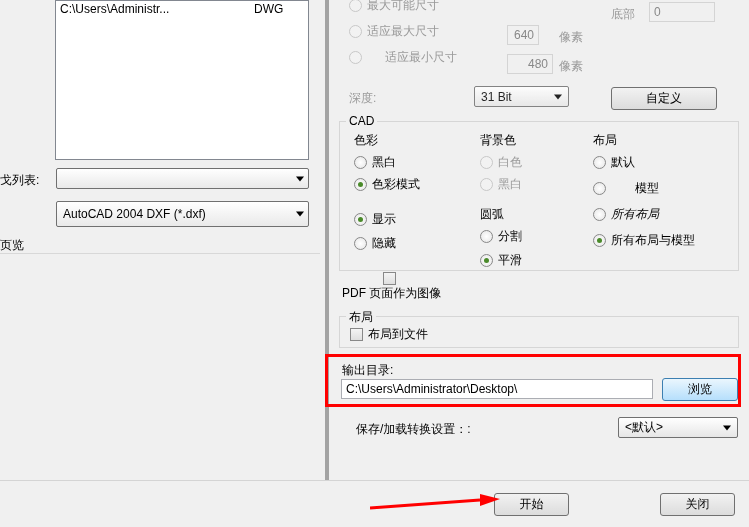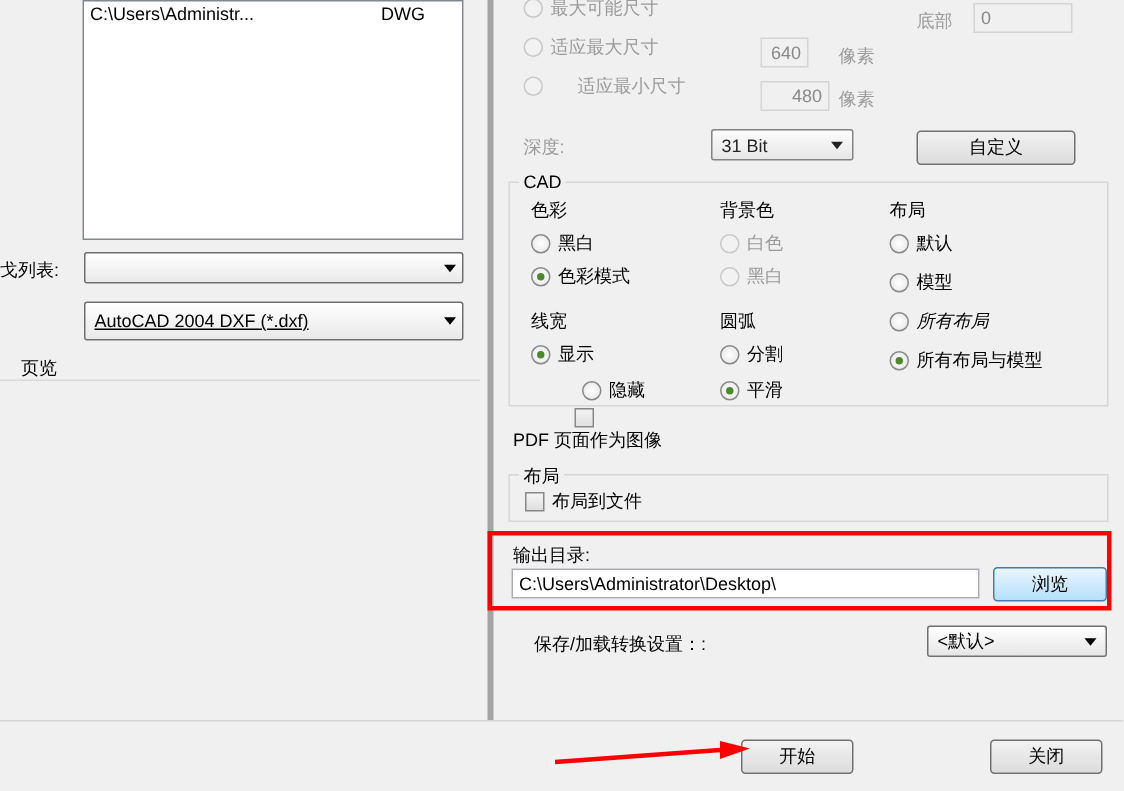--- a/index.html
+++ b/index.html
@@ -9,21 +9,21 @@
     .panel-right { position: absolute; left: 325px; top: 0; width: 424px; height: 480px; background: #f0f0f0; border-left: 4px solid #a3a3a3; }
     .footer { position: absolute; left: 0; bottom: 0; width: 749px; height: 47px; background: #f0f0f0; border-top: 1px solid #d4d4d4; }
 
     .filelist { position: absolute; left: 55px; top: 0; width: 254px; height: 160px; background: #fff; border: 1px solid #828790; }
     .file-row { display: flex; padding: 1px 4px; }
     .file-name { flex: 1; white-space: nowrap; overflow: hidden; text-overflow: ellipsis; }
     .file-type { width: 50px; }
 
     .label-left { position: absolute; color: #000; }
     .dropdown-left1 { position: absolute; left: 56px; top: 168px; width: 253px; height: 21px; background: linear-gradient(#fff,#e9e9e9); border: 1px solid #707070; border-radius: 2px; }
-    .dropdown-left2 { position: absolute; left: 56px; top: 201px; width: 253px; height: 21px; background: linear-gradient(#fff,#e9e9e9); border: 1px solid #707070; border-radius: 2px; display: flex; align-items: center; padding: 12px 6px; text-decoration: underline; }
+    .dropdown-left2 { position: absolute; left: 56px; top: 201px; width: 253px; height: 21px; background: linear-gradient(#fff,#e9e9e9); border: 1px solid #707070; border-radius: 2px; display: flex; align-items: center; padding: 12px 6px; }
     .dropdown-arrow { position: absolute; right: 4px; top: 50%; transform: translateY(-50%); width: 0; height: 0; border-left: 4px solid transparent; border-right: 4px solid transparent; border-top: 5px solid #000; }
 
     .fieldset { position: absolute; border: 1px solid #d6d6d6; }
     .fieldset-legend { position: absolute; top: -8px; left: 6px; background: #f0f0f0; padding: 0 3px; color: #000; }
 
     .radio-row { display: flex; align-items: center; margin: 4px 0; height: 18px; }
     .radio { width: 13px; height: 13px; border-radius: 50%; border: 1px solid #888; background: radial-gradient(#fff,#e4e4e4); margin-right: 5px; position: relative; flex-shrink: 0; }
     .radio.checked::after { content: ""; position: absolute; width: 5px; height: 5px; background: #4a8a2a; border-radius: 50%; left: 3px; top: 3px; }
     .radio.disabled { border-color: #c8c8c8; background: #f2f2f2; }
     .radio-label { color: #000; }
@@ -59,21 +59,21 @@
     </div>
   </div>
   <span class="label-left" style="left:0;top:172px;">戈列表:</span>
   <div class="dropdown-left1">
     <span class="dropdown-arrow"></span>
   </div>
   <div class="dropdown-left2">
     <span>AutoCAD 2004 DXF (*.dxf)</span>
     <span class="dropdown-arrow"></span>
   </div>
-  <span class="label-left" style="left:0;top:237px;margin-left:14px;">页览</span>
+  <span class="label-left" style="left:0;top:237px;">页览</span>
   <div style="position:absolute;left:0;top:253px;width:320px;border-top:1px solid #d8d8d8;"></div>
 </div>
 
 <div class="panel-right">
 
   <div style="position:absolute;left:20px;top:-8px;">
     <div class="radio-row" style="visibility:visible;">
       <span class="radio disabled"></span>
       <span class="radio-label disabled">最大可能尺寸</span>
     </div>
@@ -137,41 +137,40 @@
           <span class="radio-label disabled">黑白</span>
         </div>
     </div>
 
     <div style="position:absolute;left:253px;top:10px;width:140px;">
       <div class="sub-legend dark">布局</div>
       <div class="radio-row">
           <span class="radio"></span>
           <span class="radio-label">默认</span>
         </div>
+      <div class="radio-row" style="margin-top:8px;gap:24px;">
+          <span class="radio"></span>
+          <span class="radio-label">模型</span>
+        </div>
+      <div class="radio-row" style="margin-top:8px;font-style:italic;">
+          <span class="radio"></span>
+          <span class="radio-label">所有布局</span>
+        </div>
       <div class="radio-row" style="margin-top:8px;">
-          <span class="radio"></span>
-          <span class="radio-label">模型</span>
-        </div>
-      <div class="radio-row" style="margin-top:8px;font-style:italic;">
-          <span class="radio"></span>
-          <span class="radio-label">所有布局</span>
-        </div>
-      <div class="radio-row" style="margin-top:8px;">
           <span class="radio checked"></span>
           <span class="radio-label">所有布局与模型</span>
         </div>
     </div>
 
     <div style="position:absolute;left:14px;top:84px;width:110px;">
-      <div class="sub-legend dark">线宽</div>
       <div class="radio-row">
           <span class="radio checked"></span>
           <span class="radio-label">显示</span>
         </div>
-      <div class="radio-row" style="margin-top:6px;justify-content:center;">
+      <div class="radio-row" style="margin-top:6px;">
           <span class="radio"></span>
           <span class="radio-label">隐藏</span>
         </div>
     </div>
 
     <div style="position:absolute;left:140px;top:84px;width:100px;">
       <div class="sub-legend dark">圆弧</div>
       <div class="radio-row">
           <span class="radio"></span>
           <span class="radio-label">分割</span>

